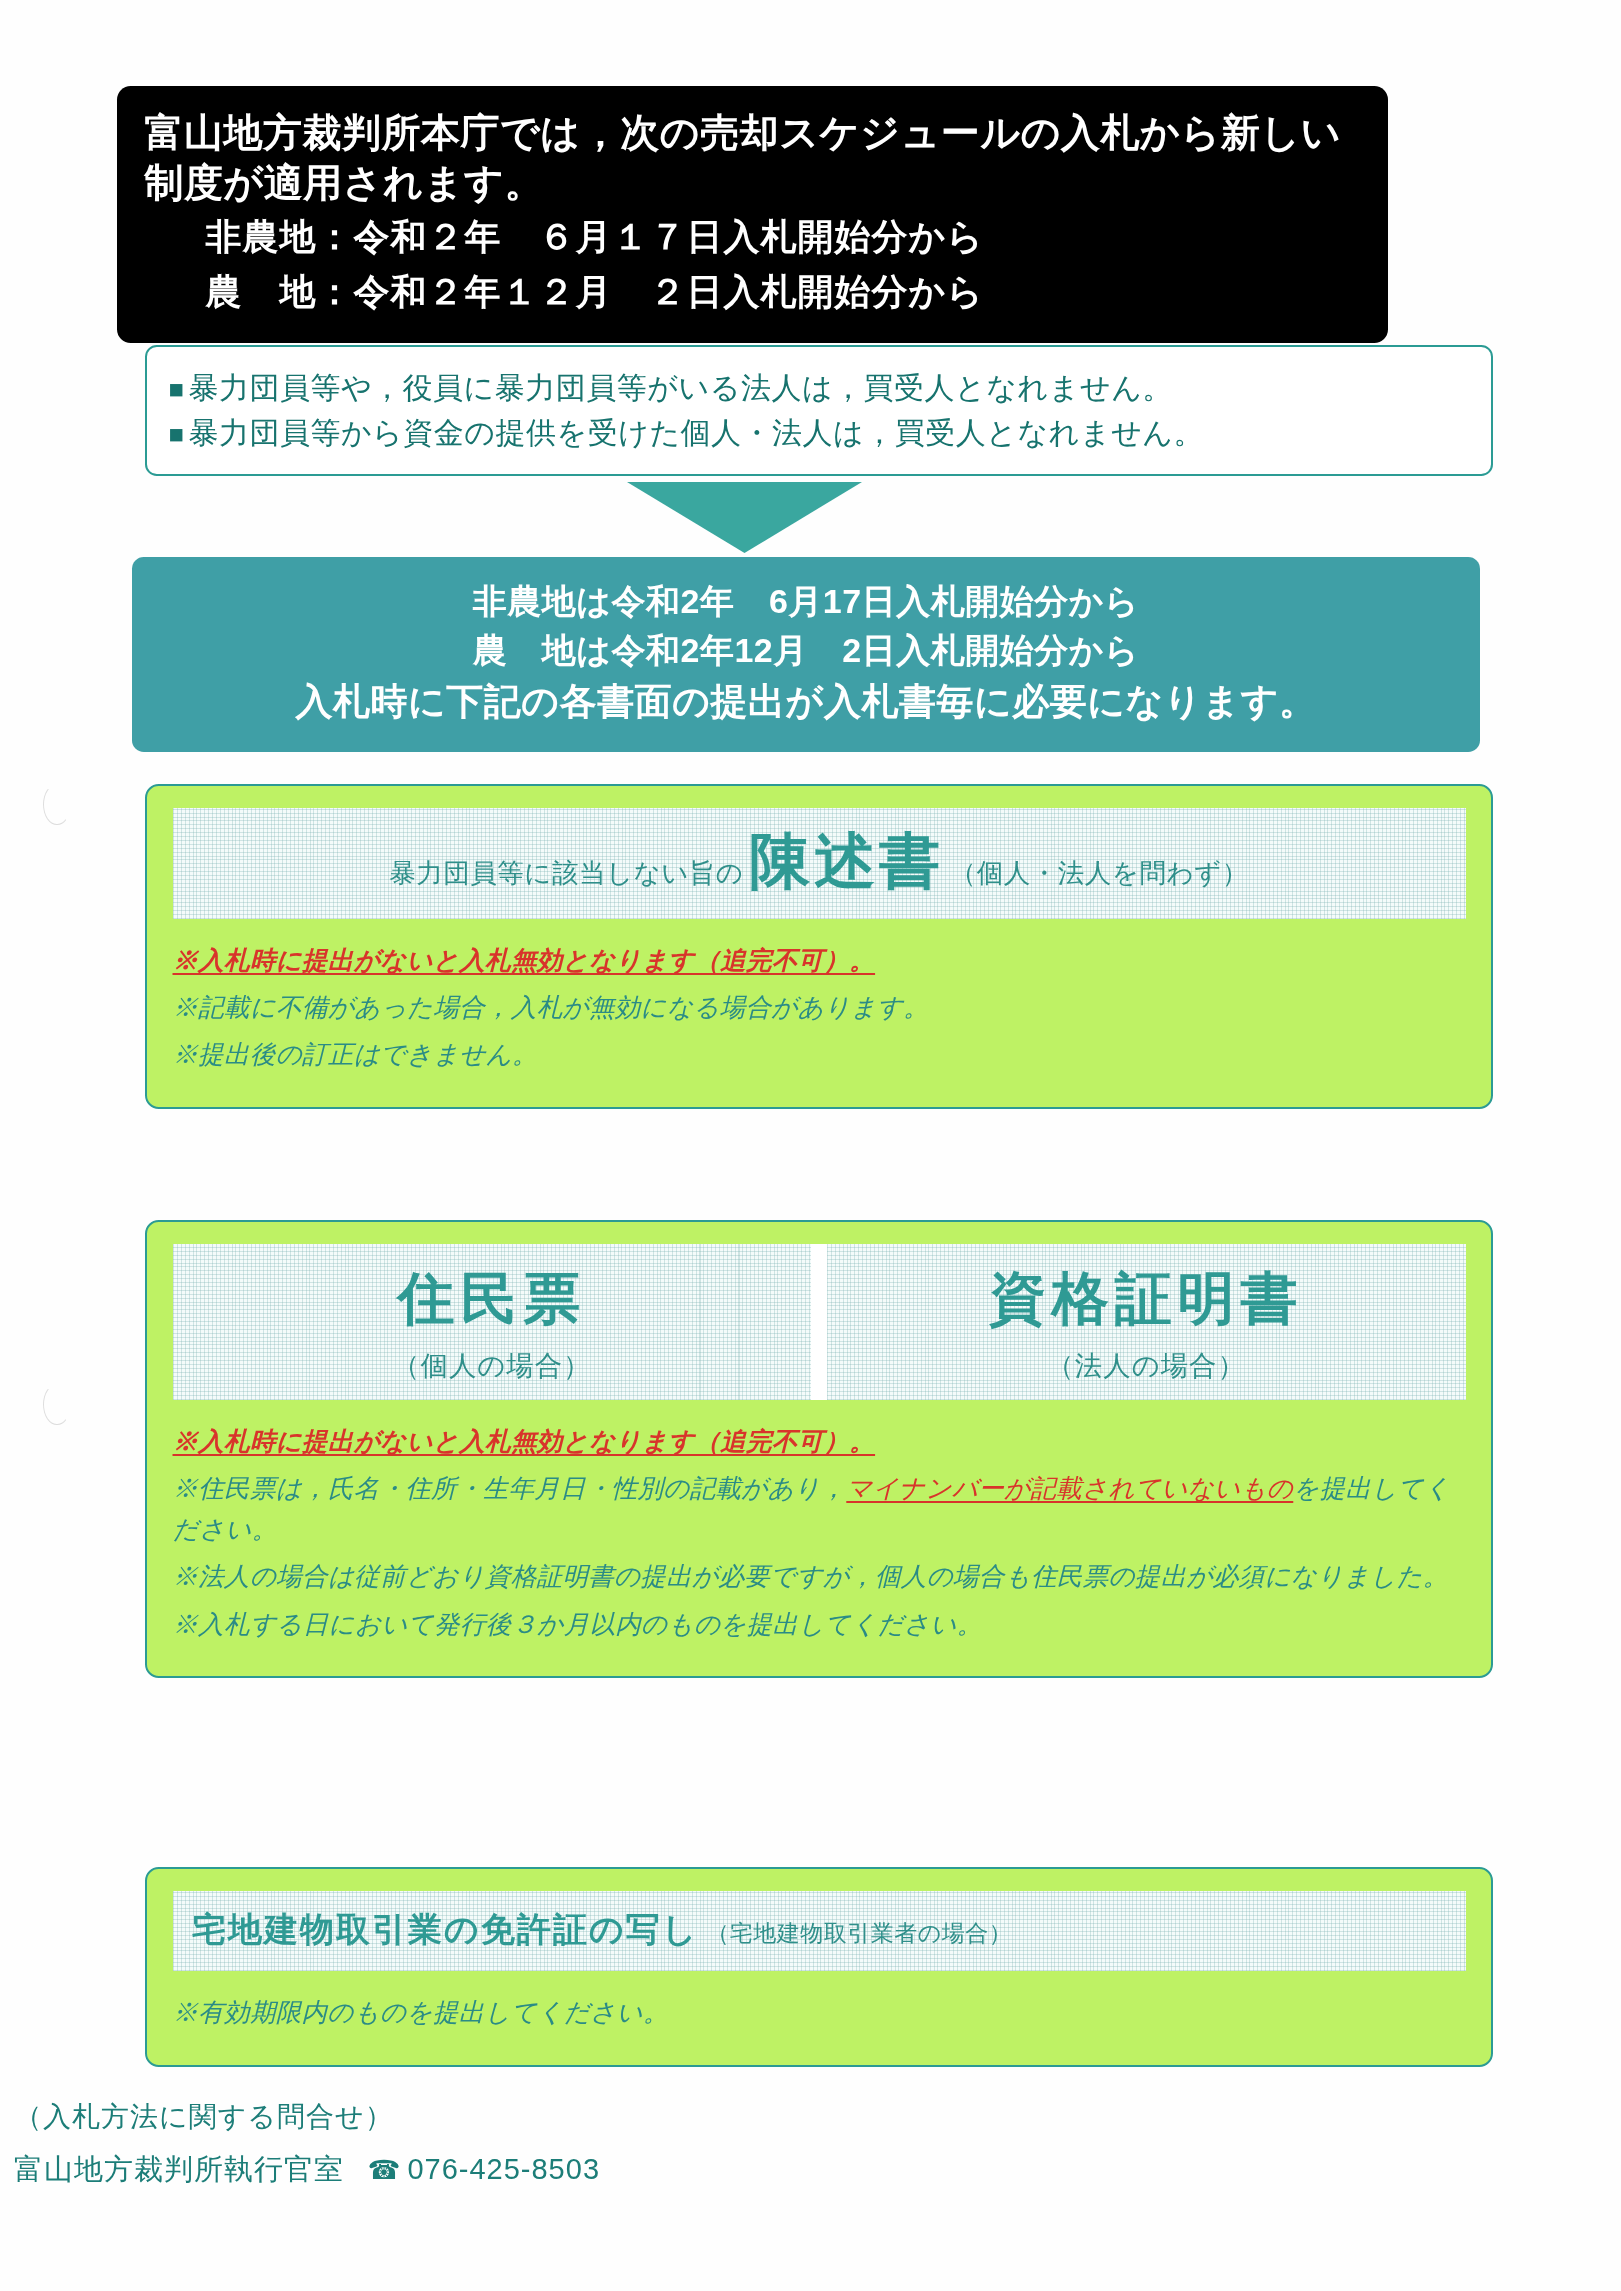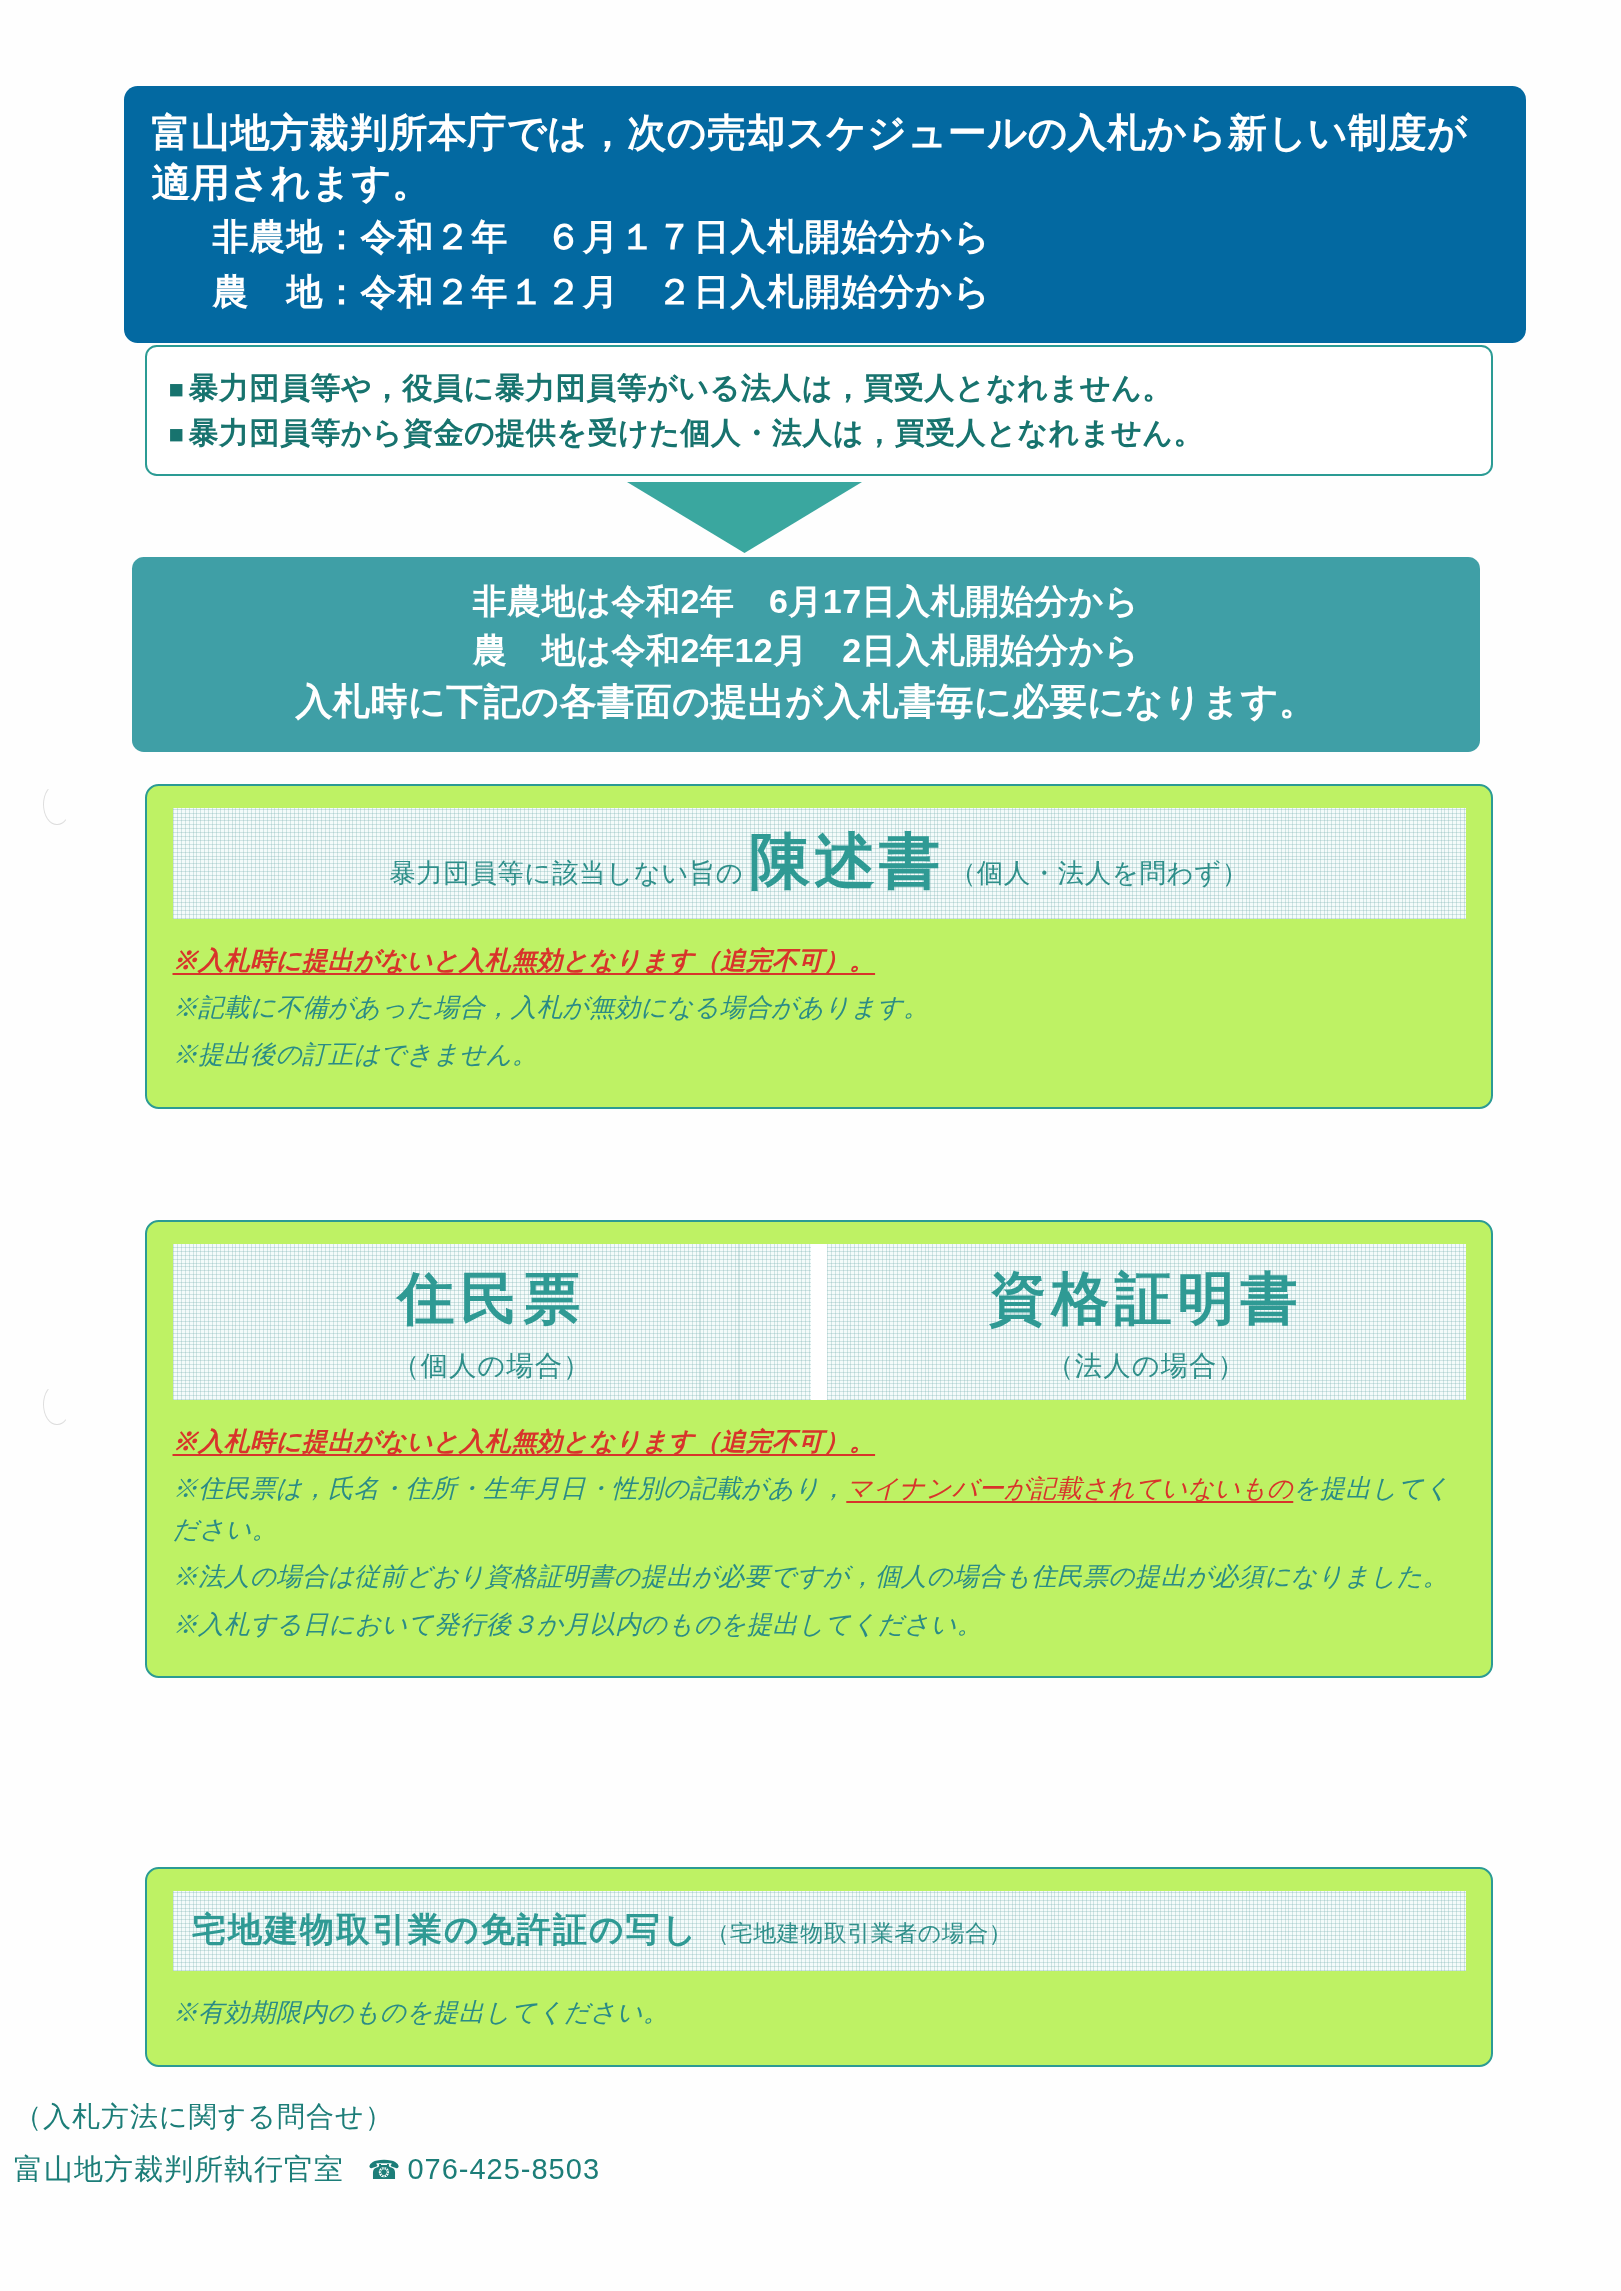--- a/index.html
+++ b/index.html
@@ -20,25 +20,25 @@
     width: 1621px;
     height: 2292px;
     background: #fefefe;
     box-sizing: border-box;
     padding: 0;
   }
 
   
   .banner {
     position: absolute;
-    left: 124px;
+    left: 117px;
     top: 86px;
-    width: 1402px;
-    box-sizing: border-box;
-    background: #0369a1;
+    width: 1271px;
+    box-sizing: border-box;
+    background: #000000;
     border-radius: 13.7px;
     padding: 21.6px 27.4px 25.5px 27.4px;
     color: #ffffff;
   }
   .banner-line1 {
     font-size: 39px;
     font-weight: bold;
     line-height: 1.28;
     letter-spacing: 0.5px;
   }
@@ -58,21 +58,21 @@
     top: 345px;
     width: 1348px;
     box-sizing: border-box;
     border: 2px solid #2b9b94;
     border-radius: 11.8px;
     background: #ffffff;
     padding: 17.6px 21.6px 19.6px 21.6px;
   }
   .bullet-row {
     font-size: 30px;
-    font-weight: bold;
+    font-weight: normal;
     line-height: 1.5;
     color: #17736e;
     letter-spacing: 0.5px;
   }
   .bullet-row .sq {
     color: #17736e;
     font-size: 25.5px;
     margin-right: 3.9px;
   }
 

